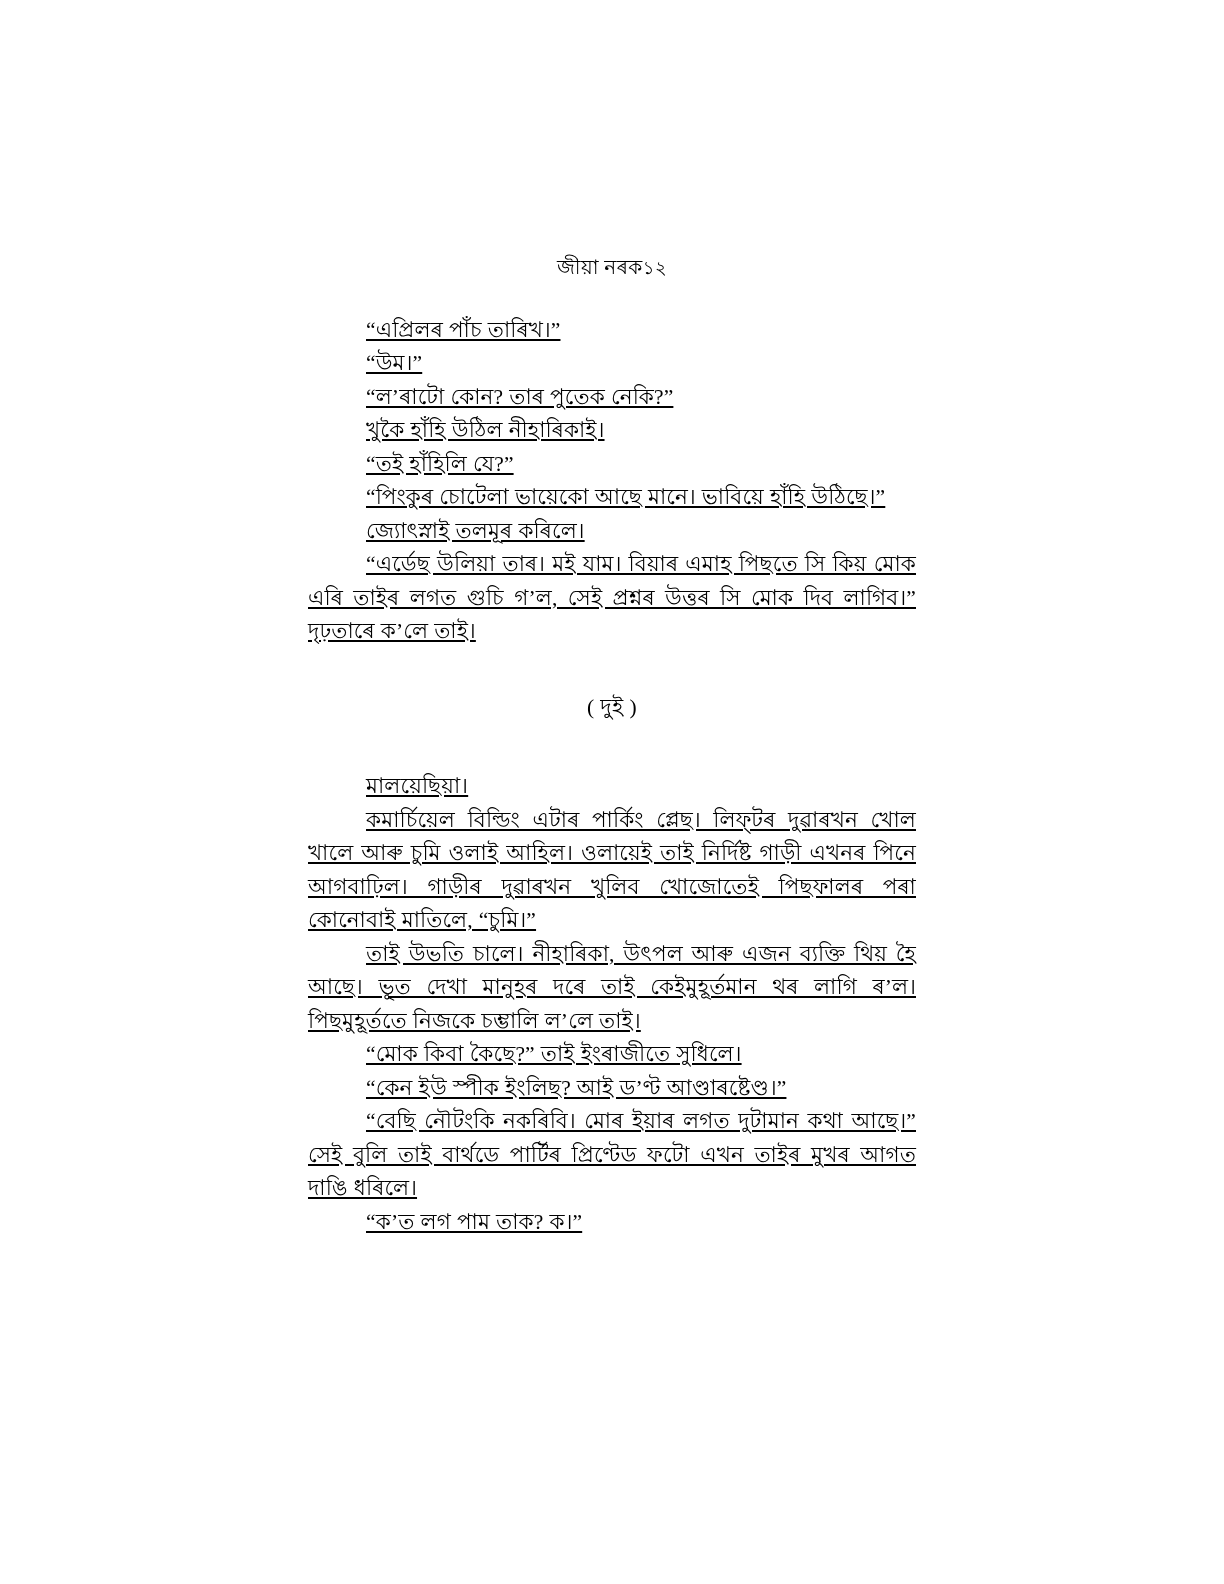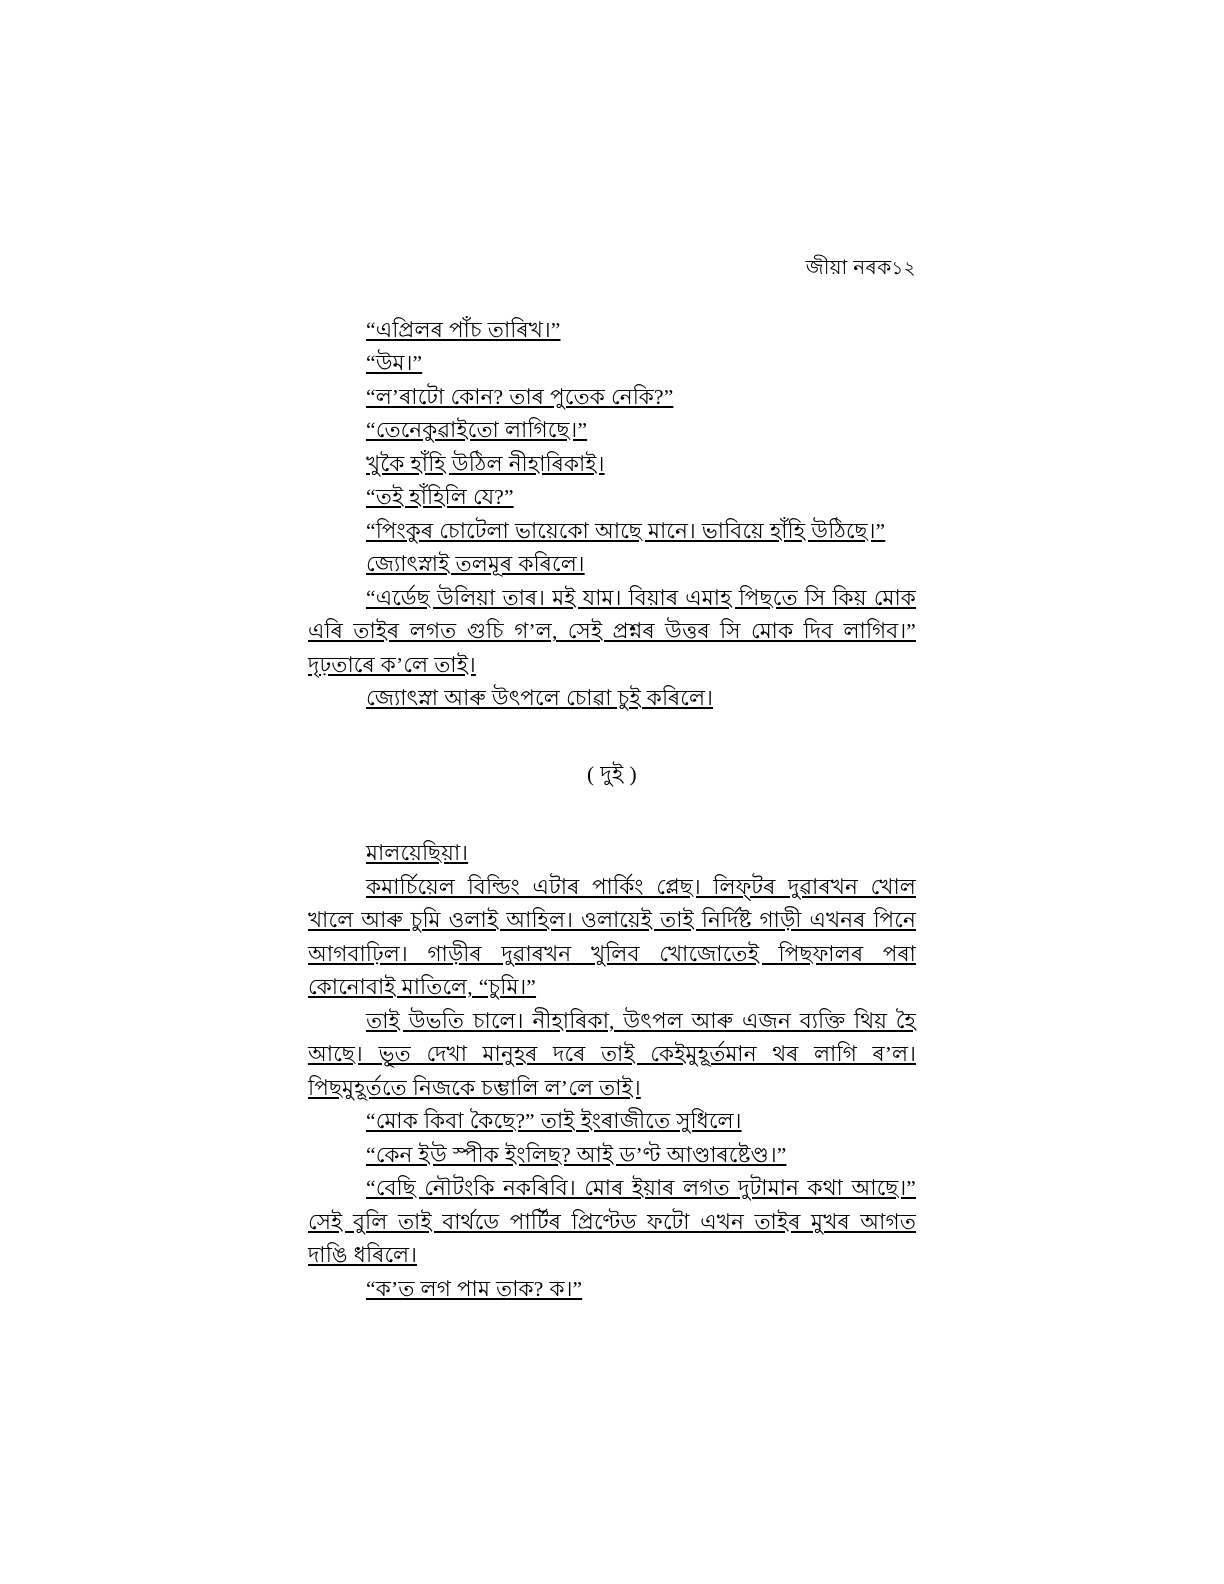--- a/index.html
+++ b/index.html
@@ -28,21 +28,21 @@
     position: absolute;
     left: 308px;
     top: 255px;
     width: 608px;
   }
 
   
   .runhead {
     display: flex;
     align-items: baseline;
-    justify-content: flex-end;
+    justify-content: center;
     width: 100%;
     margin: 0 4px 34px 0;
   }
   .runhead-title {
     font-size: 20px;
     line-height: 1.2;
     letter-spacing: 0.4px;
     white-space: nowrap;
   }
   .runhead-folio {
@@ -89,27 +89,25 @@
 
     <div class="runhead">
       <span class="runhead-title">জীয়া নৰক</span>
       <span class="runhead-folio">১২</span>
     </div>
 
     <div id="section-one">
         <p class="para indent flush">“এপ্ৰিলৰ পাঁচ তাৰিখ।”</p>
         <p class="para indent flush">“উম।”</p>
         <p class="para indent flush">“ল’ৰাটো কোন? তাৰ পুতেক নেকি?”</p>
-        <p class="para indent flush">“তেনেকুৱাইতো লাগিছে।”</p>
         <p class="para indent flush">খুকৈ হাঁহি উঠিল নীহাৰিকাই।</p>
         <p class="para indent flush">“তই হাঁহিলি যে?”</p>
         <p class="para indent flush">“পিংকুৰ চোটেলা ভায়েকো আছে মানে। ভাবিয়ে হাঁহি উঠিছে।”</p>
         <p class="para indent flush">জ্যোৎস্নাই তলমূৰ কৰিলে।</p>
         <p class="para indent">“এৰ্ডেছ উলিয়া তাৰ। মই যাম। বিয়াৰ এমাহ পিছতে সি কিয় মোক এৰি তাইৰ লগত গুচি গ’ল, সেই প্ৰশ্নৰ উত্তৰ সি মোক দিব লাগিব।” দৃঢ়তাৰে ক’লে তাই।</p>
-        <p class="para indent flush">জ্যোৎস্না আৰু উৎপলে চোৱা চুই কৰিলে।</p>
       </div>
 
     <div class="section-break">( দুই )</div>
 
     <div id="section-two">
         <p class="para indent flush">মালয়েছিয়া।</p>
         <p class="para indent">কমাৰ্চিয়েল বিল্ডিং এটাৰ পাৰ্কিং প্লেছ। লিফ্‌টৰ দুৱাৰখন খোল খালে আৰু চুমি ওলাই আহিল। ওলায়েই তাই নিৰ্দিষ্ট গাড়ী এখনৰ পিনে আগবাঢ়িল। গাড়ীৰ দুৱাৰখন খুলিব খোজোতেই পিছফালৰ পৰা কোনোবাই মাতিলে, “চুমি।”</p>
         <p class="para indent">তাই উভতি চালে। নীহাৰিকা, উৎপল আৰু এজন ব্যক্তি থিয় হৈ আছে। ভূত দেখা মানুহৰ দৰে তাই কেইমুহূৰ্তমান থৰ লাগি ৰ’ল। পিছমুহূৰ্ততে নিজকে চম্ভালি ল’লে তাই।</p>
         <p class="para indent flush">“মোক কিবা কৈছে?” তাই ইংৰাজীতে সুধিলে।</p>
         <p class="para indent flush">“কেন ইউ স্পীক ইংলিছ? আই ড’ণ্ট আণ্ডাৰষ্টেণ্ড।”</p>

